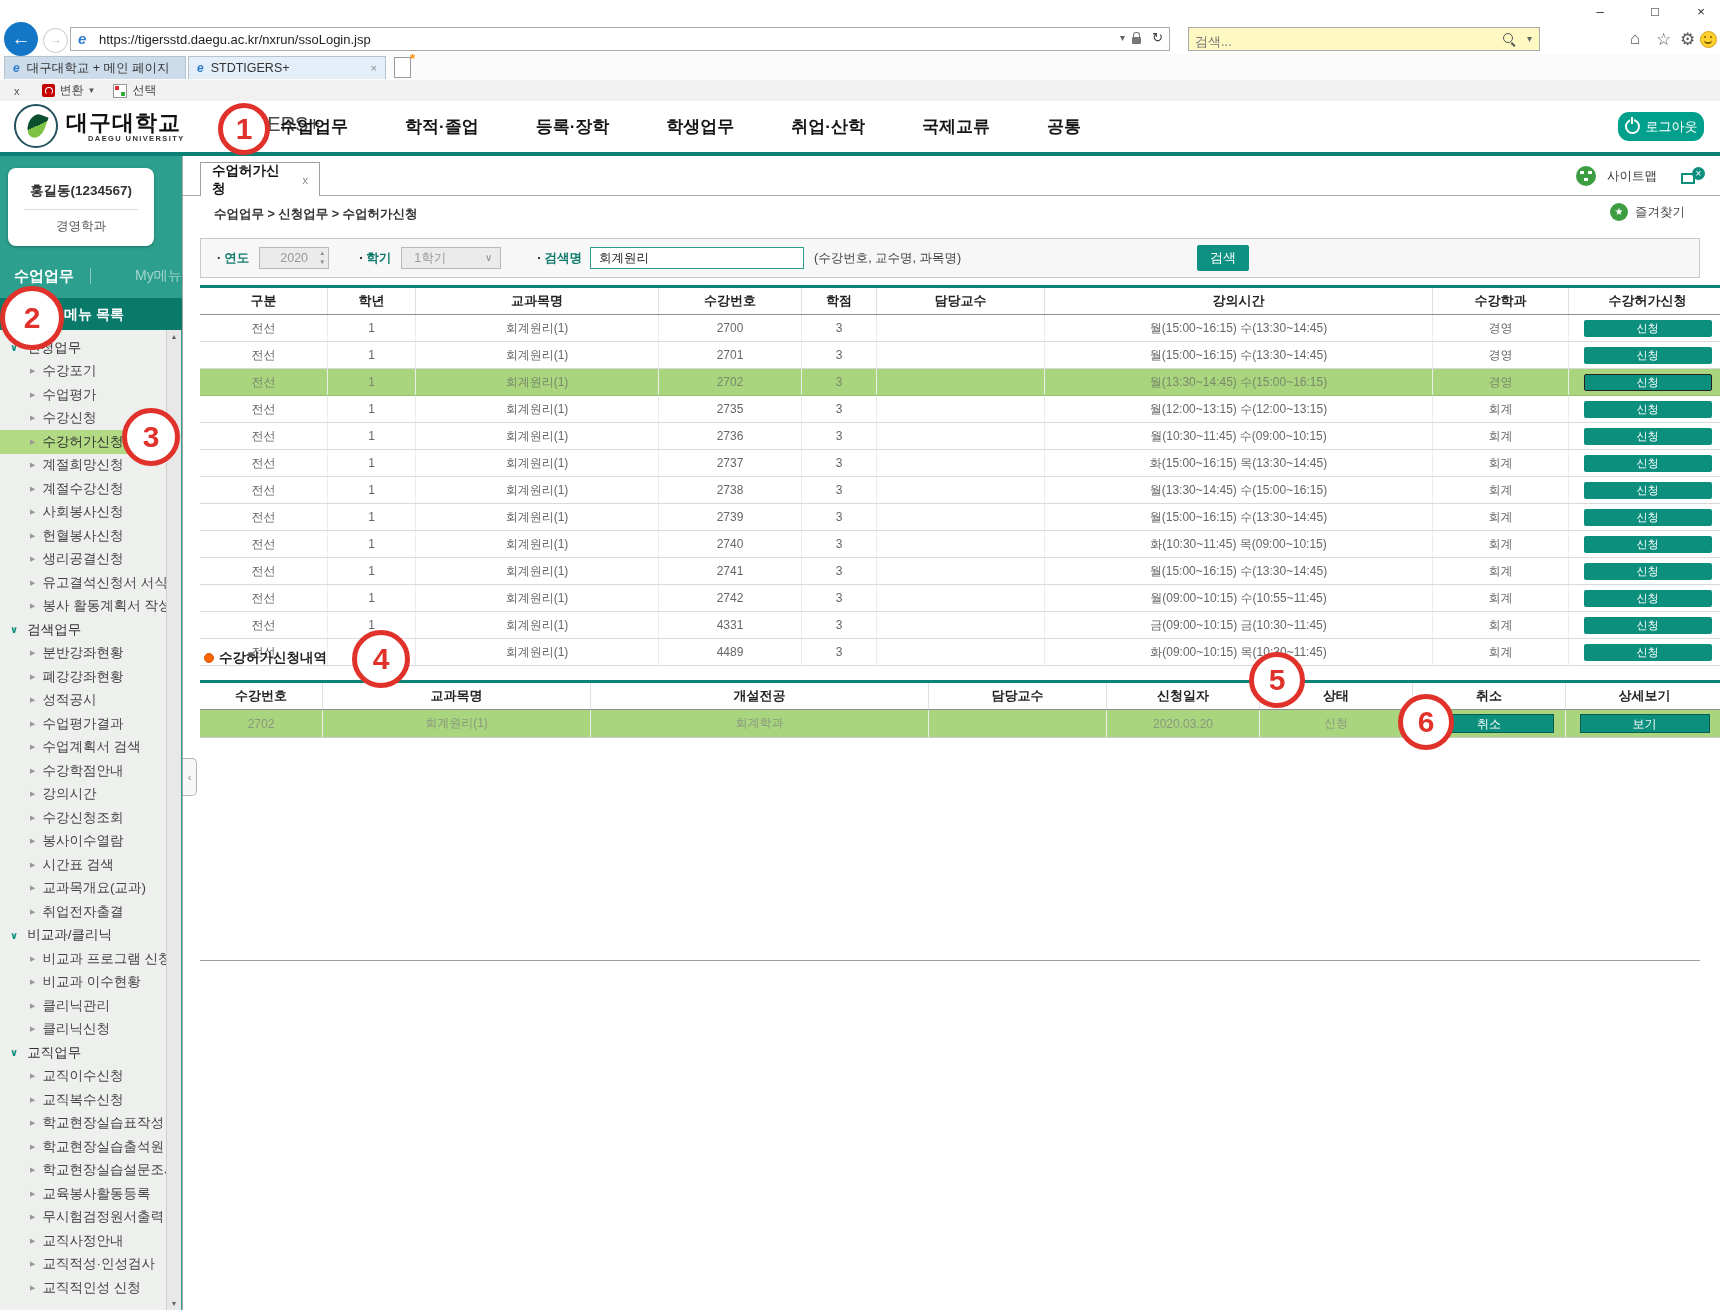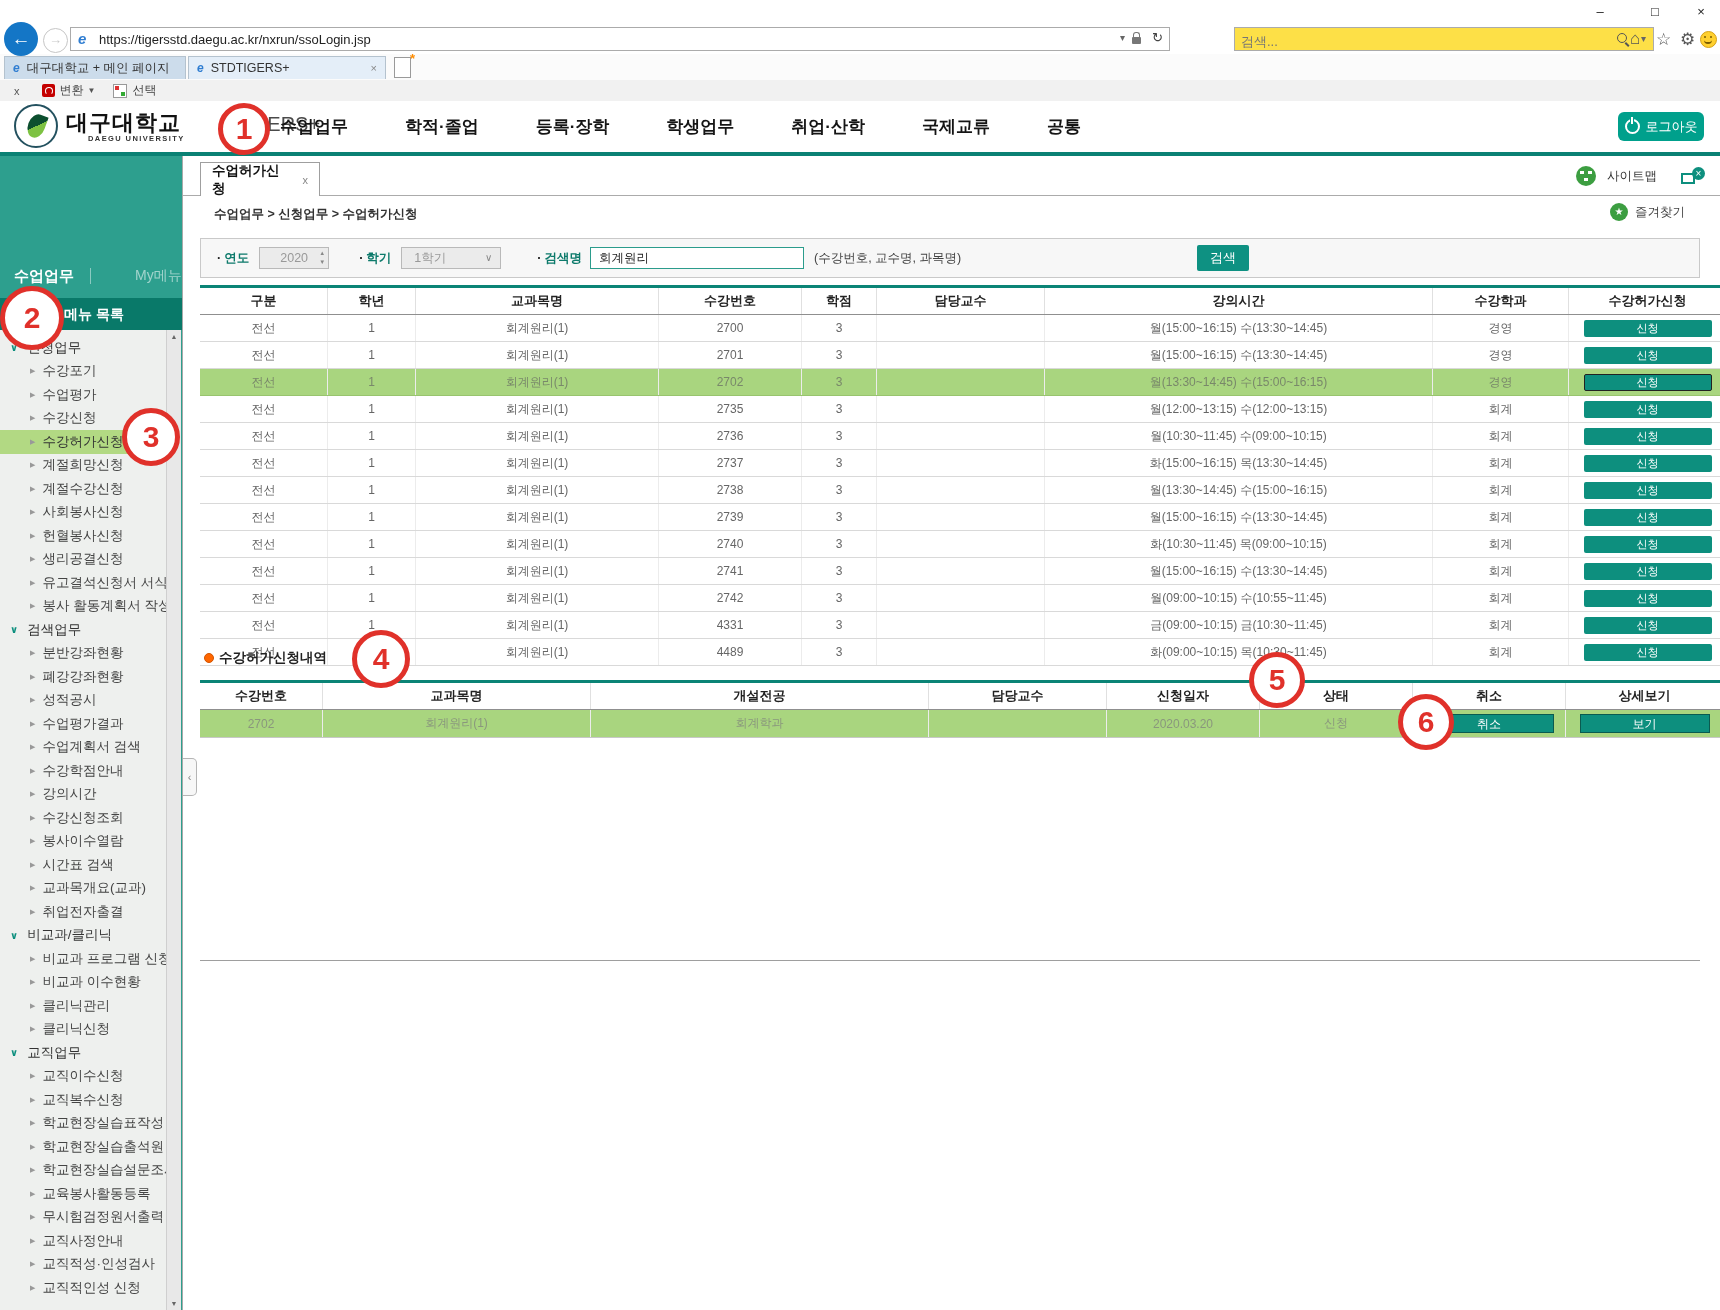--- a/index.html
+++ b/index.html
@@ -14,21 +14,21 @@
             font-size:19px;text-align:center;line-height:33px;z-index:3;}
   .fwd-btn{position:absolute;left:43px;top:28px;width:23px;height:23px;border-radius:50%;background:#fff;border:1px solid #c6c6c6;
            color:#c9c9c9;font-size:13px;text-align:center;line-height:22px;}
   .url-box{position:absolute;left:70px;top:27px;width:1100px;height:24px;border:1px solid #ababab;background:#fff;box-sizing:border-box;}
   .ie-e{position:absolute;left:7px;top:2px;font-size:15px;font-weight:bold;font-style:italic;color:#2f7dd1;}
   .url-text{position:absolute;left:28px;top:4px;font-size:13px;color:#222;white-space:nowrap;}
   .url-drop{position:absolute;right:44px;top:4px;font-size:10px;color:#666;}
   .lock{position:absolute;right:28px;top:9px;width:9px;height:7px;background:#777;border-radius:1px;}
   .lock::before{content:'';position:absolute;top:-5px;left:1px;width:5px;height:5px;border:1.5px solid #777;border-bottom:none;border-radius:3px 3px 0 0;}
   .refresh{position:absolute;right:6px;top:2px;font-size:13px;color:#444;}
-  .search-box{position:absolute;left:1234px;top:27px;width:420px;height:24px;border:1px solid #ababab;background:#fde047;box-sizing:border-box;}
+  .search-box{position:absolute;left:1188px;top:27px;width:352px;height:24px;border:1px solid #ababab;background:#fef9c3;box-sizing:border-box;}
   .search-ph{position:absolute;left:0;top:0;width:360px;height:22px;border:none;outline:none;font-size:13px;color:#777;padding:2px 6px;font-family:inherit;background:transparent;}
   .mag{position:absolute;right:26px;top:5px;width:8px;height:8px;border:1.5px solid #555;border-radius:50%;}
   .mag::after{content:'';position:absolute;left:8px;top:8px;width:5px;height:1.5px;background:#555;transform:rotate(45deg);transform-origin:0 0;}
   .search-drop{position:absolute;right:7px;top:5px;font-size:10px;color:#666;}
   .chrome-ic{position:absolute;top:29px;font-size:17px;color:#555;}
   .smiley{position:absolute;left:1700px;top:31px;width:15px;height:15px;border-radius:50%;background:#ffd02e;border:1px solid #d4a017;}
   .smiley::before{content:'';position:absolute;left:3px;top:4px;width:2px;height:2px;background:#7a5c00;border-radius:50%;box-shadow:6px 0 0 #7a5c00;}
   .smiley::after{content:'';position:absolute;left:3px;top:6px;width:8px;height:4px;border-bottom:2px solid #7a5c00;border-radius:0 0 7px 7px;}
 
   .tabrow{position:absolute;left:0;top:54px;width:1720px;height:26px;background:#fbfbfb;border-bottom:1px solid #dadada;}
@@ -53,21 +53,21 @@
   
   .app-header{position:absolute;left:0;top:101px;width:1720px;height:51px;background:#fff;}
   .logo{position:absolute;left:14px;top:3px;width:44px;height:44px;border-radius:50%;background:#fff;border:2px solid #23515f;overflow:hidden;box-sizing:border-box;}
   .logo::before{content:'';position:absolute;left:12px;top:8px;width:17px;height:24px;background:linear-gradient(135deg,#0c4f2f 50%,#7dc242 50%);border-radius:60% 0 60% 60%;transform:rotate(20deg);}
   .univ-ko{position:absolute;left:66px;top:7px;font-size:22px;font-weight:bold;color:#111;letter-spacing:1px;}
   .univ-en{position:absolute;left:68px;top:33px;font-size:7.5px;font-weight:bold;color:#333;letter-spacing:1.4px;padding-left:20px;}
   .brand{position:absolute;left:234px;top:12px;font-size:20px;color:#4a4a4a;}
   .top-nav{position:absolute;left:280px;top:0;height:51px;display:flex;align-items:center;gap:57px;}
   .top-nav .nav-item{font-size:17px;font-weight:bold;color:#151515;white-space:nowrap;}
   .logout-btn{position:absolute;left:1618px;top:11px;width:86px;height:29px;background:#00a08c;color:#fff;font-size:13px;
-              border:none;border-radius:6px;display:flex;align-items:center;justify-content:center;gap:6px;font-family:inherit;}
+              border:none;border-radius:11px;display:flex;align-items:center;justify-content:center;gap:6px;font-family:inherit;}
   .power{display:inline-block;width:11px;height:11px;border:2px solid #fff;border-radius:50%;position:relative;}
   .power::before{content:'';position:absolute;left:50%;top:-4px;transform:translateX(-50%);width:4px;height:5px;background:#00a08c;}
   .power::after{content:'';position:absolute;left:50%;top:-4px;transform:translateX(-50%);width:2px;height:7px;background:#fff;}
   .teal-line{position:absolute;left:0;top:152px;width:1720px;height:4px;background:#0a8174;}
 
   
   .sidebar{position:absolute;left:0;top:156px;width:182px;height:1154px;background:#2d9f8e;border-right:1px solid #a9a9a9;}
   .user-card{position:absolute;left:8px;top:12px;width:146px;height:78px;background:#fff;border-radius:8px;box-shadow:0 1px 3px rgba(0,0,0,.3);text-align:center;}
   .uc-name{margin-top:14px;font-size:13.5px;font-weight:bold;color:#333;}
   .uc-div{margin:9px 16px 0 16px;border-top:1px solid #ddd;height:0;}
@@ -228,20 +228,25 @@
     <span class="nav-item">공통</span>
   </div>
   <button class="logout-btn">
     <span class="power"></span>
     <span>로그아웃</span>
   </button>
 </div>
 <div class="teal-line"></div>
 
 <div class="sidebar">
+  <div class="user-card">
+    <div class="uc-name">홍길동(1234567)</div>
+    <div class="uc-div"></div>
+    <div class="uc-dept">경영학과</div>
+  </div>
   <div class="side-tabs">
     <span class="st-active">수업업무</span>
     <span class="st-div"></span>
     <span class="st-my">My메뉴</span>
   </div>
   <div class="menu-title">메뉴 목록</div>
   <div class="menu-list" id="menu-list">
       <div class="m-sec">
         <span class="chev">∨</span>
         <span>신청업무</span>

